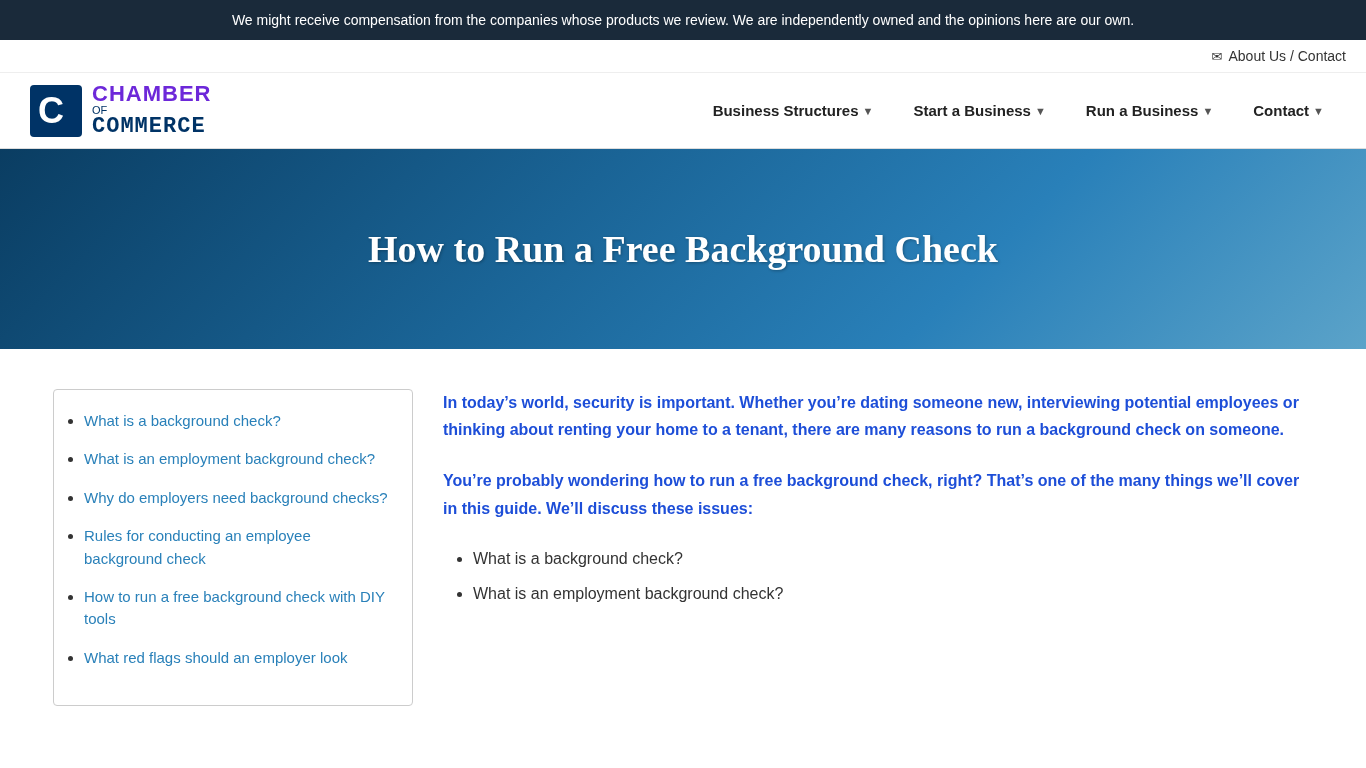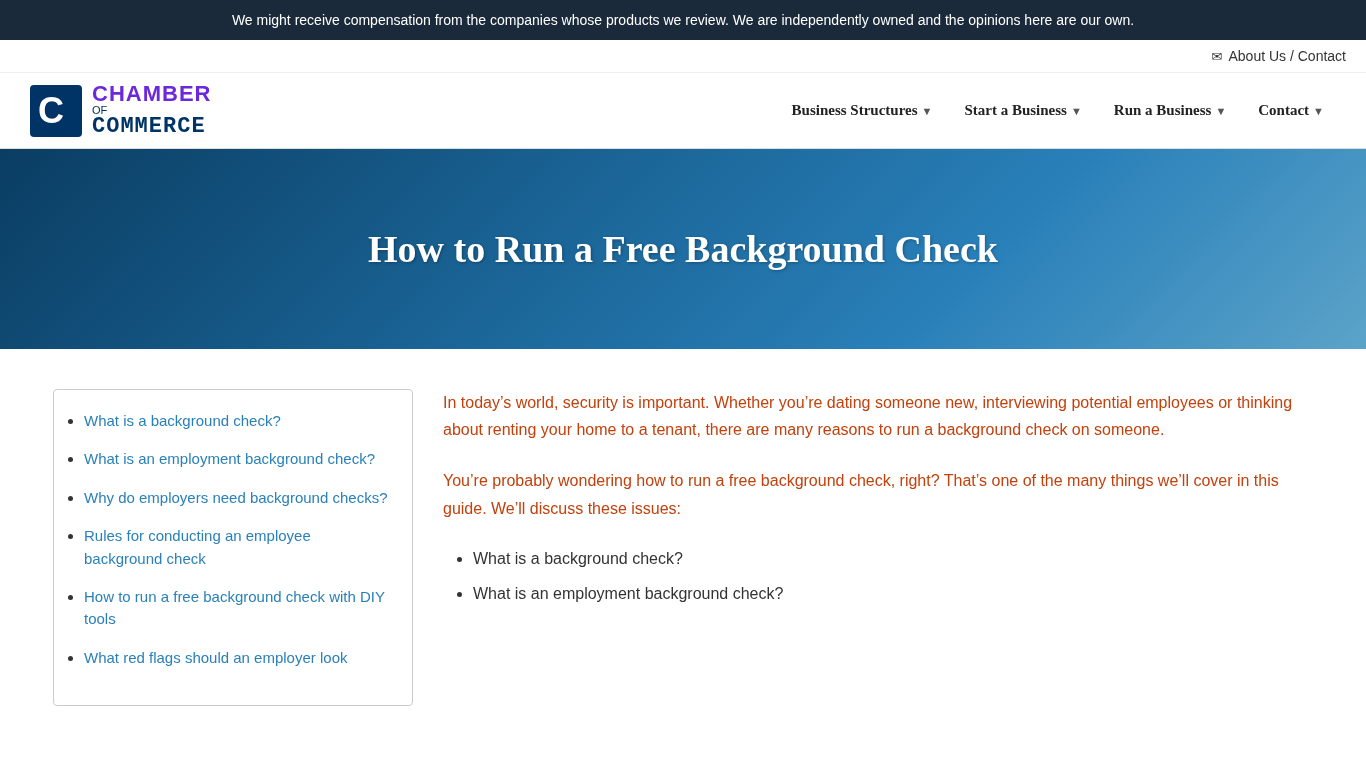--- a/index.html
+++ b/index.html
@@ -69,22 +69,22 @@
     .logo-commerce {
       font-size: 22px;
       font-weight: 900;
       color: #003366;
       font-family: Liberation Mono, monospace;
       letter-spacing: 1px;
     }
     nav {
       display: flex;
       align-items: center;
-      gap: 8px;
-      font-family: Liberation Serif, serif;
+      gap: 16px;
+      font-family: Liberation Sans, sans-serif;
     }
     .nav-item {
       display: flex;
       align-items: center;
       gap: 4px;
       padding: 8px 12px;
       cursor: pointer;
       font-size: 15px;
       font-weight: bold;
       color: #222;
@@ -151,21 +151,22 @@
 
     
     .main-content {
       flex: 1;
       font-family: Arial, sans-serif;
     }
     .main-content p {
       margin-bottom: 24px;
       line-height: 1.7;
       font-size: 16px;
-      color: #c2410c;
+      color: #1d4ed8;
+      font-weight: bold;
     }
     .main-content ul {
       list-style: disc;
       padding-left: 30px;
     }
     .main-content ul li {
       margin-bottom: 10px;
       font-size: 16px;
       color: #333;
       line-height: 1.6;

